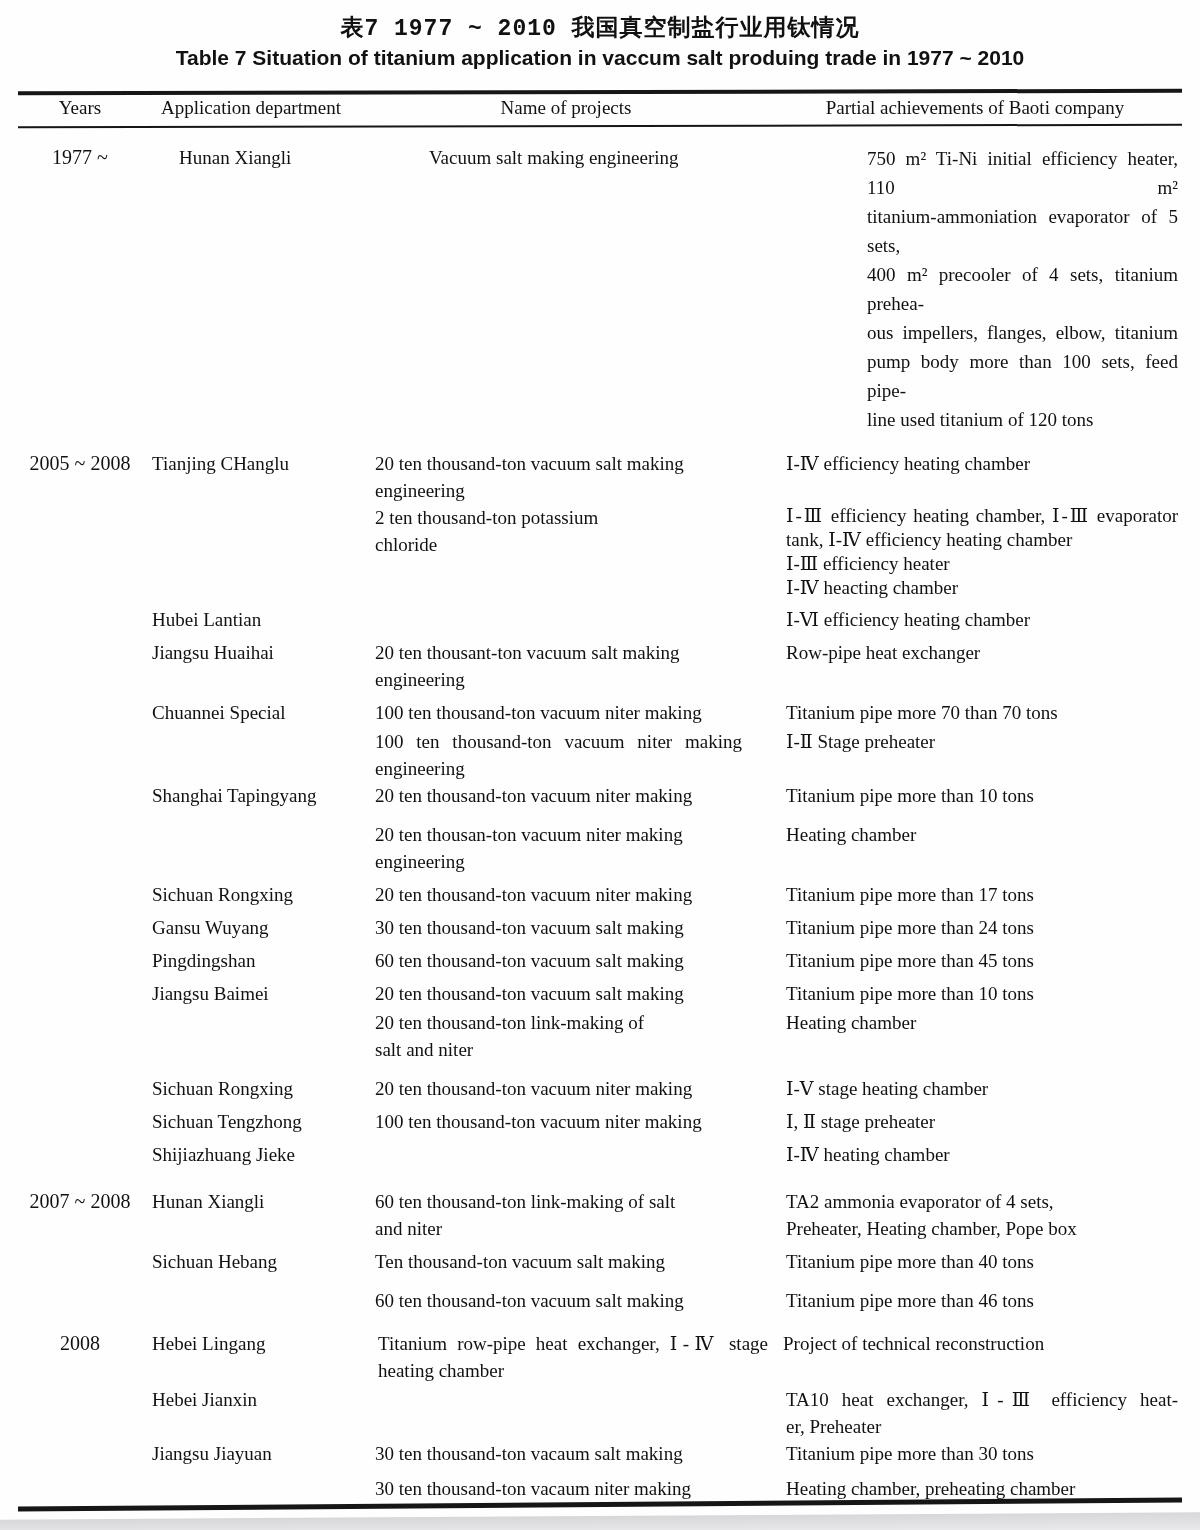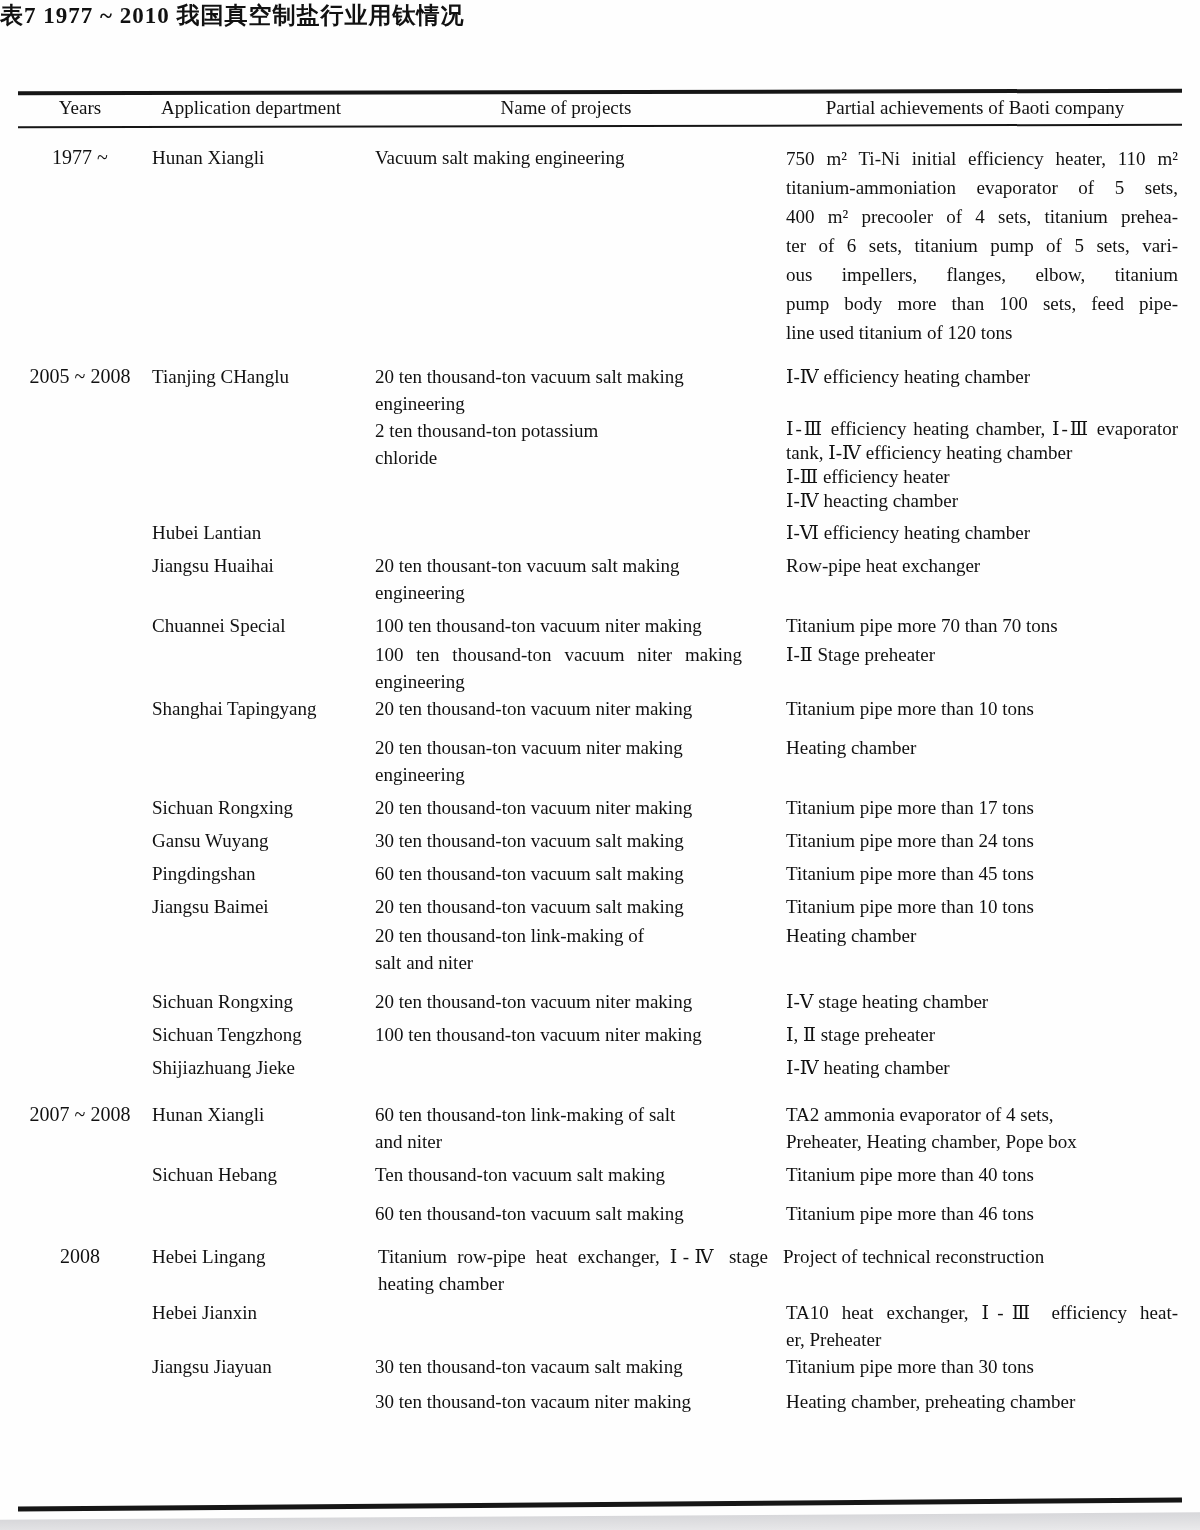--- a/index.html
+++ b/index.html
@@ -2,23 +2,23 @@
 <html><head>
 <meta charset="utf-8">
 <style>
   html,body{margin:0;padding:0;background:#ffffff;}
   .page{
     position:relative;width:1200px;height:1530px;overflow:hidden;
     background:#fefefe;color:#111;
     font-family:"Liberation Serif","DejaVu Serif",serif;
   }
   .title-cn{
-    position:absolute;top:0;left:0;width:100%;text-align:left;
+    position:absolute;top:12px;left:0;width:100%;text-align:center;
     font-size:23px;font-weight:700;letter-spacing:1px;
-    font-family:Liberation Serif, serif;
+    font-family:Liberation Mono, monospace;
   }
   .title-en{
     position:absolute;top:46px;left:0;width:100%;text-align:center;
     font-size:21px;font-weight:700;
     font-family:"Liberation Sans","DejaVu Sans",sans-serif;
   }
   .rule{position:absolute;left:18px;width:1164px;background:#161616;}
   .rule-top{top:90px;height:4px;transform:rotate(-0.12deg);}
   .rule-head{top:125px;height:2px;transform:rotate(-0.12deg);}
   .rule-bottom{top:1502px;height:5px;transform:rotate(-0.45deg);}
@@ -42,44 +42,44 @@
   .row.ach-tall .ach .line{line-height:29px;}
   .row.ach-tight .ach .line{line-height:24px;}
 </style>
 </head>
 <body>
 
 <div class="page">
 
   <div class="title-cn">表7  1977 ~ 2010 我国真空制盐行业用钛情况</div>
 
+  <div class="title-en">Table 7   Situation of titanium application in vaccum salt produing trade in 1977 ~ 2010</div>
 
   <div class="rule rule-top"></div>
 
   <div class="header-row grid4">
     <div class="hcell">Years</div>
     <div class="hcell h-dept">Application department</div>
     <div class="hcell">Name of projects</div>
     <div class="hcell">Partial achievements of Baoti company</div>
   </div>
 
   <div class="rule rule-head"></div>
 
   <div class="rows" id="rows">
-      <div class="row grid4 ach-tall" style="margin-top: 16px;">
+      <div class="row grid4 ach-tall" style="margin-top: 16px; gap: 27px;">
         <div class="cell years">1977 ~</div>
         <div class="cell dept">Hunan Xiangli</div>
         <div class="cell proj">
           <div class="line">Vacuum salt making engineering</div>
         </div>
         <div class="cell ach">
           <div class="line just">750 m² Ti-Ni initial efficiency heater, 110 m²</div>
           <div class="line just">titanium-ammoniation evaporator of 5 sets,</div>
           <div class="line just">400 m² precooler of 4 sets, titanium prehea-</div>
-          <div class="line just">ter of 6 sets, titanium pump of 5 sets, vari-</div>
           <div class="line just">ous impellers, flanges, elbow, titanium</div>
           <div class="line just">pump body more than 100 sets, feed pipe-</div>
           <div class="line">line used titanium of 120 tons</div>
         </div>
       </div>
       <div class="row grid4" style="margin-top: 16px;">
         <div class="cell years">2005 ~ 2008</div>
         <div class="cell dept">Tianjing CHanglu</div>
         <div class="cell proj">
           <div class="line">20 ten thousand-ton vacuum salt making</div>

